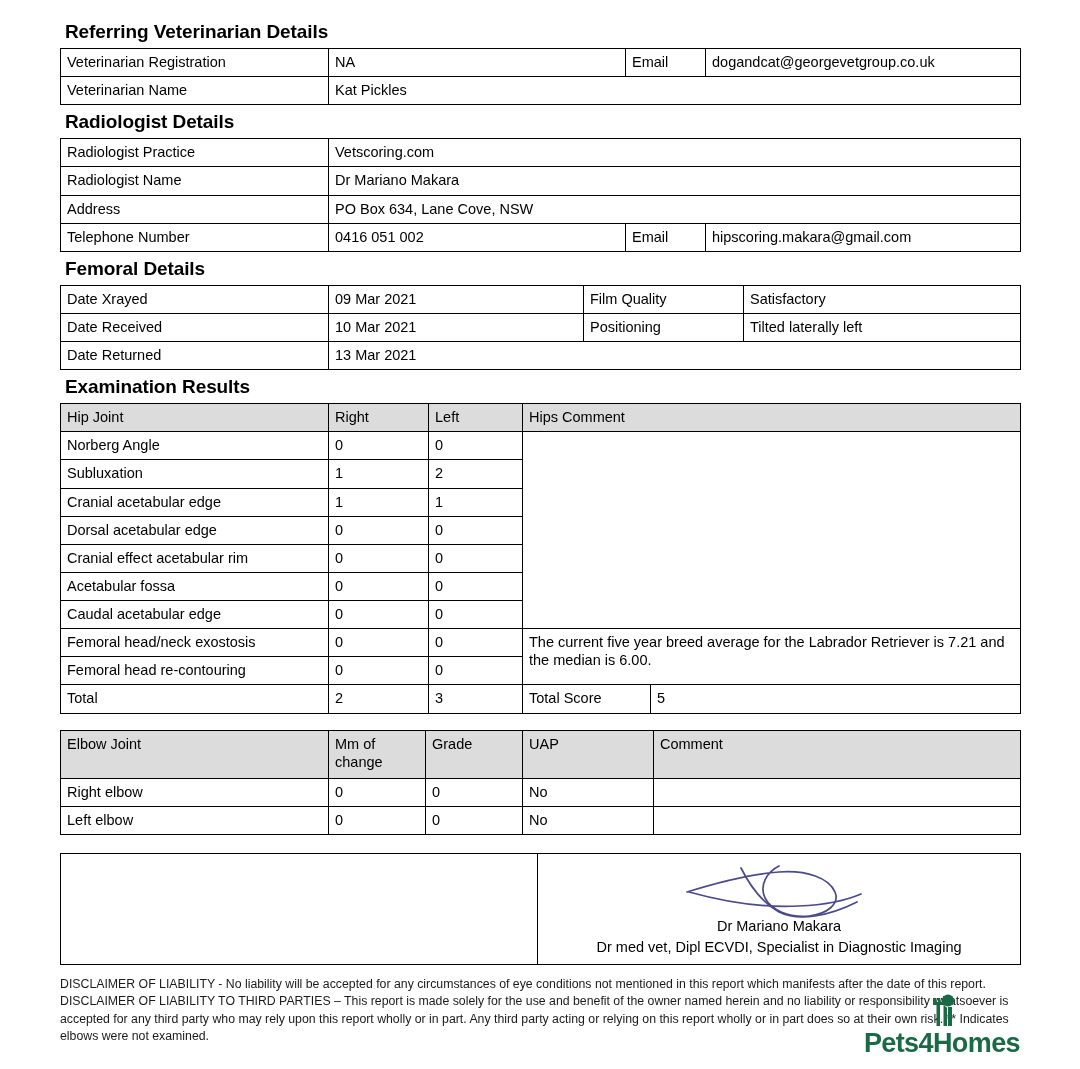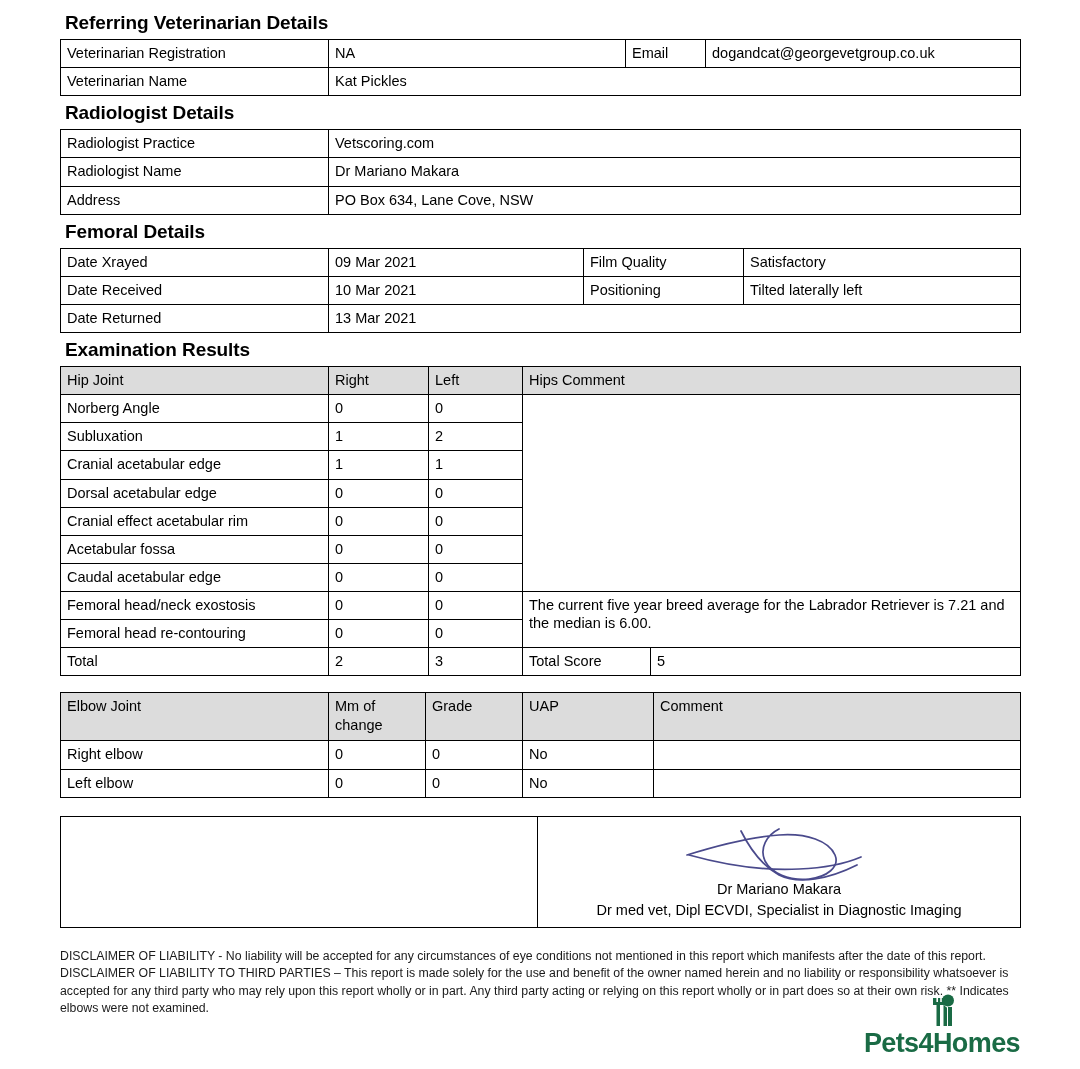--- a/index.html
+++ b/index.html
@@ -7,21 +7,21 @@
     margin: 0; padding: 0;
     background: #ffffff;
   }
   body {
     width: 1080px; height: 1069px;
     font-family: "Liberation Sans", sans-serif;
     color: #000000;
     position: relative;
     overflow: hidden;
   }
-  .page { padding: 7px 60px; }
+  .page { padding: 16px 60px; }
 
   h2.section-title {
     font-size: 19px;
     font-weight: bold;
     margin: 0;
     padding: 6px 0 5px 5px;
     letter-spacing: -0.1px;
   }
   h2.section-title.first { padding-top: 5px; }
 
@@ -67,21 +67,21 @@
   }
   .sig-names {
     position: absolute;
     left: 0; right: 0; bottom: 2px;
     font-size: 14.5px;
     line-height: 1.45;
   }
 
   .disclaimer {
     width: 960px;
-    margin-top: 20px;
+    margin-top: 11px;
     font-size: 12.3px;
     line-height: 1.42;
     color: #1a1a1a;
   }
   .disclaimer p { margin: 0; }
 
   .logo {
     position: absolute;
     right: 60px;
     bottom: 12px;
@@ -138,20 +138,26 @@
         <td>Radiologist Practice</td>
         <td colspan="3">Vetscoring.com</td>
       </tr>
       <tr>
         <td>Radiologist Name</td>
         <td colspan="3">Dr Mariano Makara</td>
       </tr>
       <tr>
         <td>Address</td>
         <td colspan="3">PO Box 634, Lane Cove, NSW</td>
+      </tr>
+      <tr>
+        <td>Telephone Number</td>
+        <td>0416 051 002</td>
+        <td>Email</td>
+        <td>hipscoring.makara@gmail.com</td>
       </tr>
     </tbody>
   </table>
 
   <h2 class="section-title">Femoral Details</h2>
   <table class="doc">
     <colgroup>
         <col style="width:268px">
         <col style="width:255px">
         <col style="width:160px">

